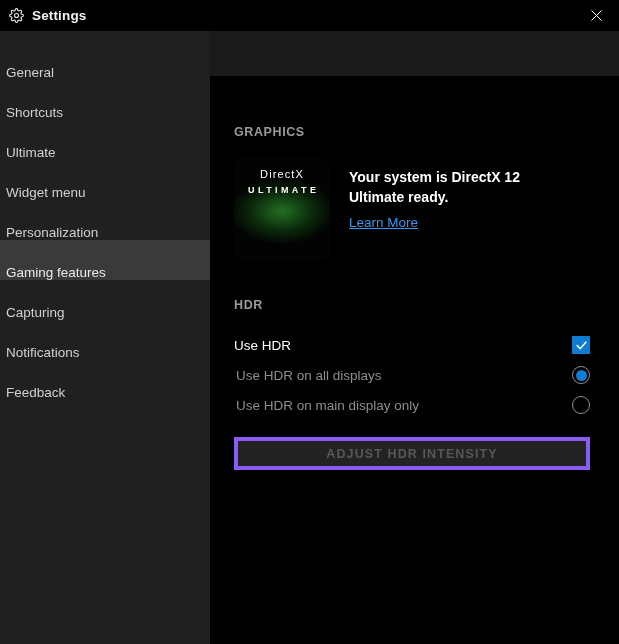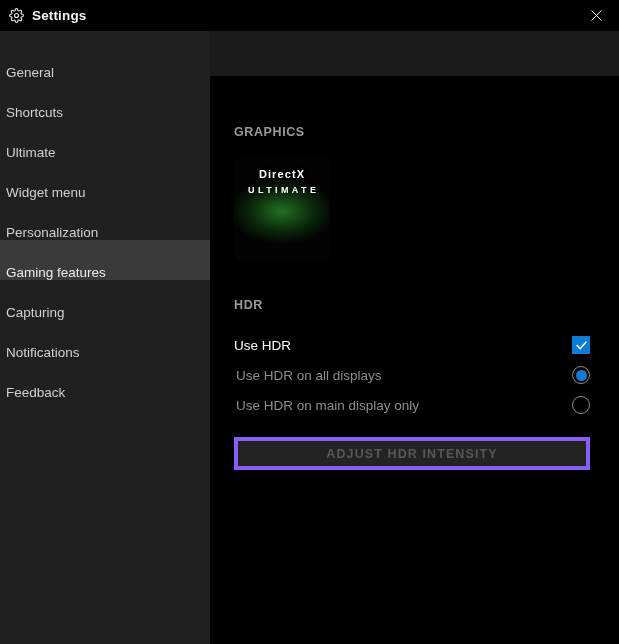--- a/index.html
+++ b/index.html
@@ -148,21 +148,21 @@
     transform: translate(-50%, -50%);
     width: 104px;
     height: 66px;
     background: radial-gradient(ellipse at center, rgba(60,200,60,0.55) 0%, rgba(30,140,30,0.25) 45%, rgba(0,0,0,0) 72%);
     pointer-events: none;
   }
   .dx-directx {
     position: relative;
     color: #ffffff;
     font-size: 11px;
-    font-weight: bold;
+    font-weight: normal;
     letter-spacing: 1.1px;
     margin-top: 11px;
     line-height: 1;
     text-shadow: 0 0 4px rgba(0,0,0,0.9);
   }
   .dx-xii {
     position: relative;
     margin-top: 3px;
     font-size: 43px;
     font-weight: bold;
@@ -343,20 +343,24 @@
     <div class="content">
 
       <div class="section-header">GRAPHICS</div>
 
       <div class="dx-block">
         <div class="dx-badge">
           <div class="dx-glow"></div>
           <div class="dx-directx">DirectX</div>
           <div class="dx-ultimate">ULTIMATE</div>
         </div>
+        <div class="dx-text">
+          <div class="dx-status">Your system is DirectX 12 Ultimate ready.</div>
+          <a class="dx-link">Learn More</a>
+        </div>
       </div>
 
       <div class="section-header hdr">HDR</div>
 
       <div class="hdr-rows">
 
         <div class="hdr-row">
           <span class="row-label">Use HDR</span>
           <span class="checkbox">
             <svg class="check-icon" viewBox="0 0 24 24" fill="none" stroke="currentColor" stroke-width="2.6" stroke-linecap="square">

